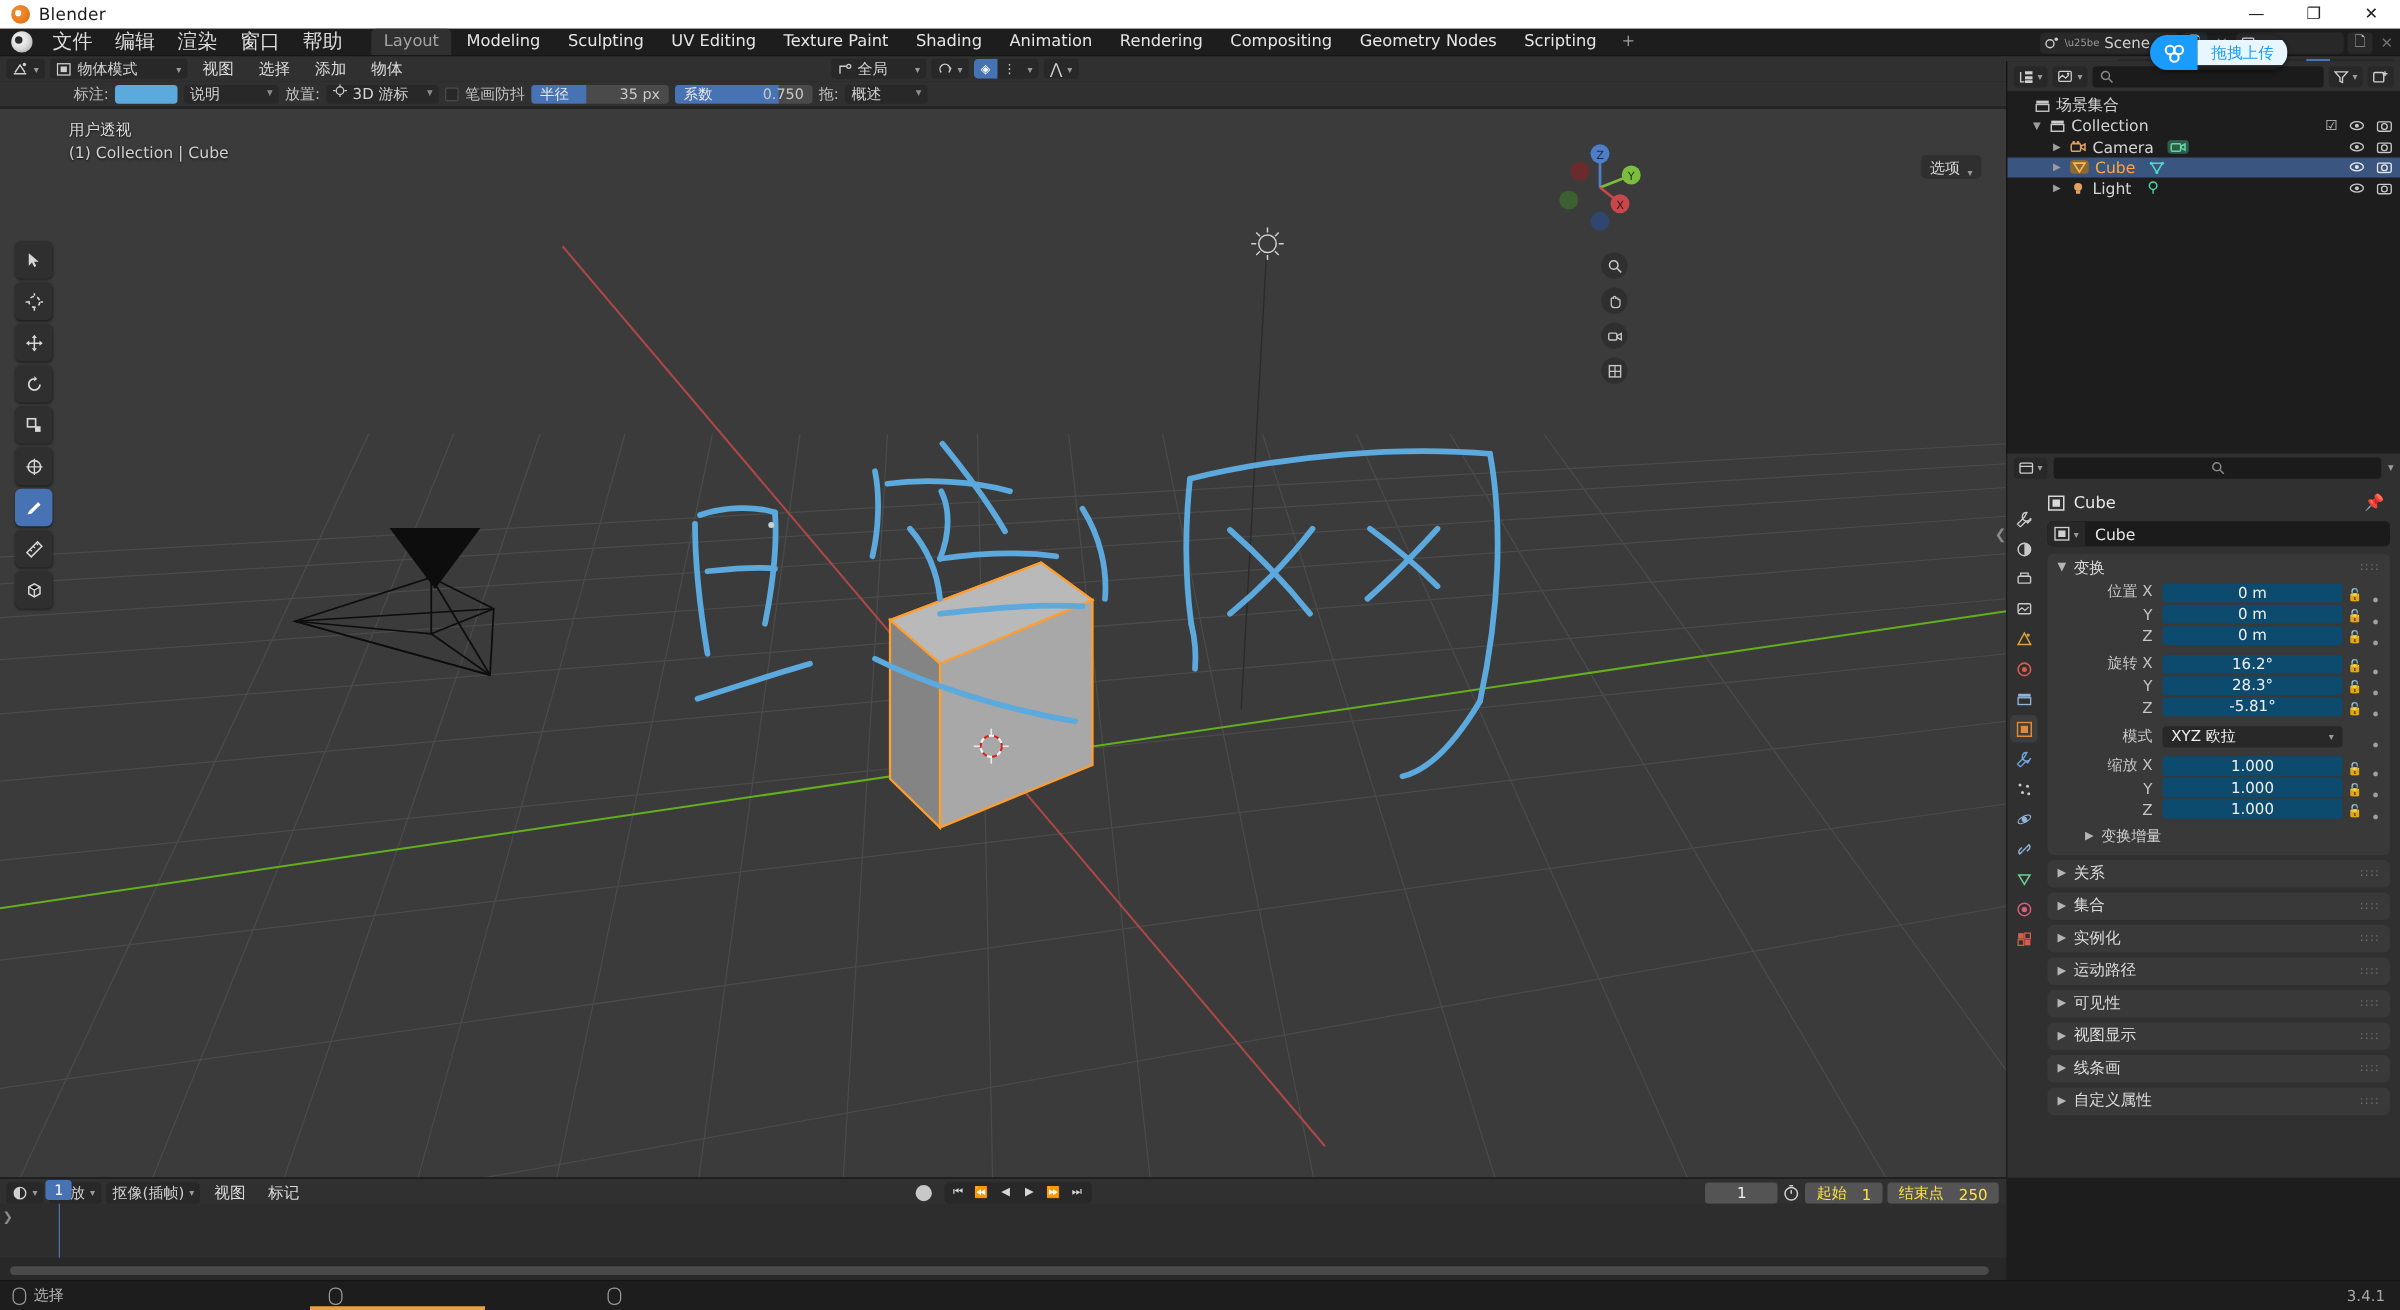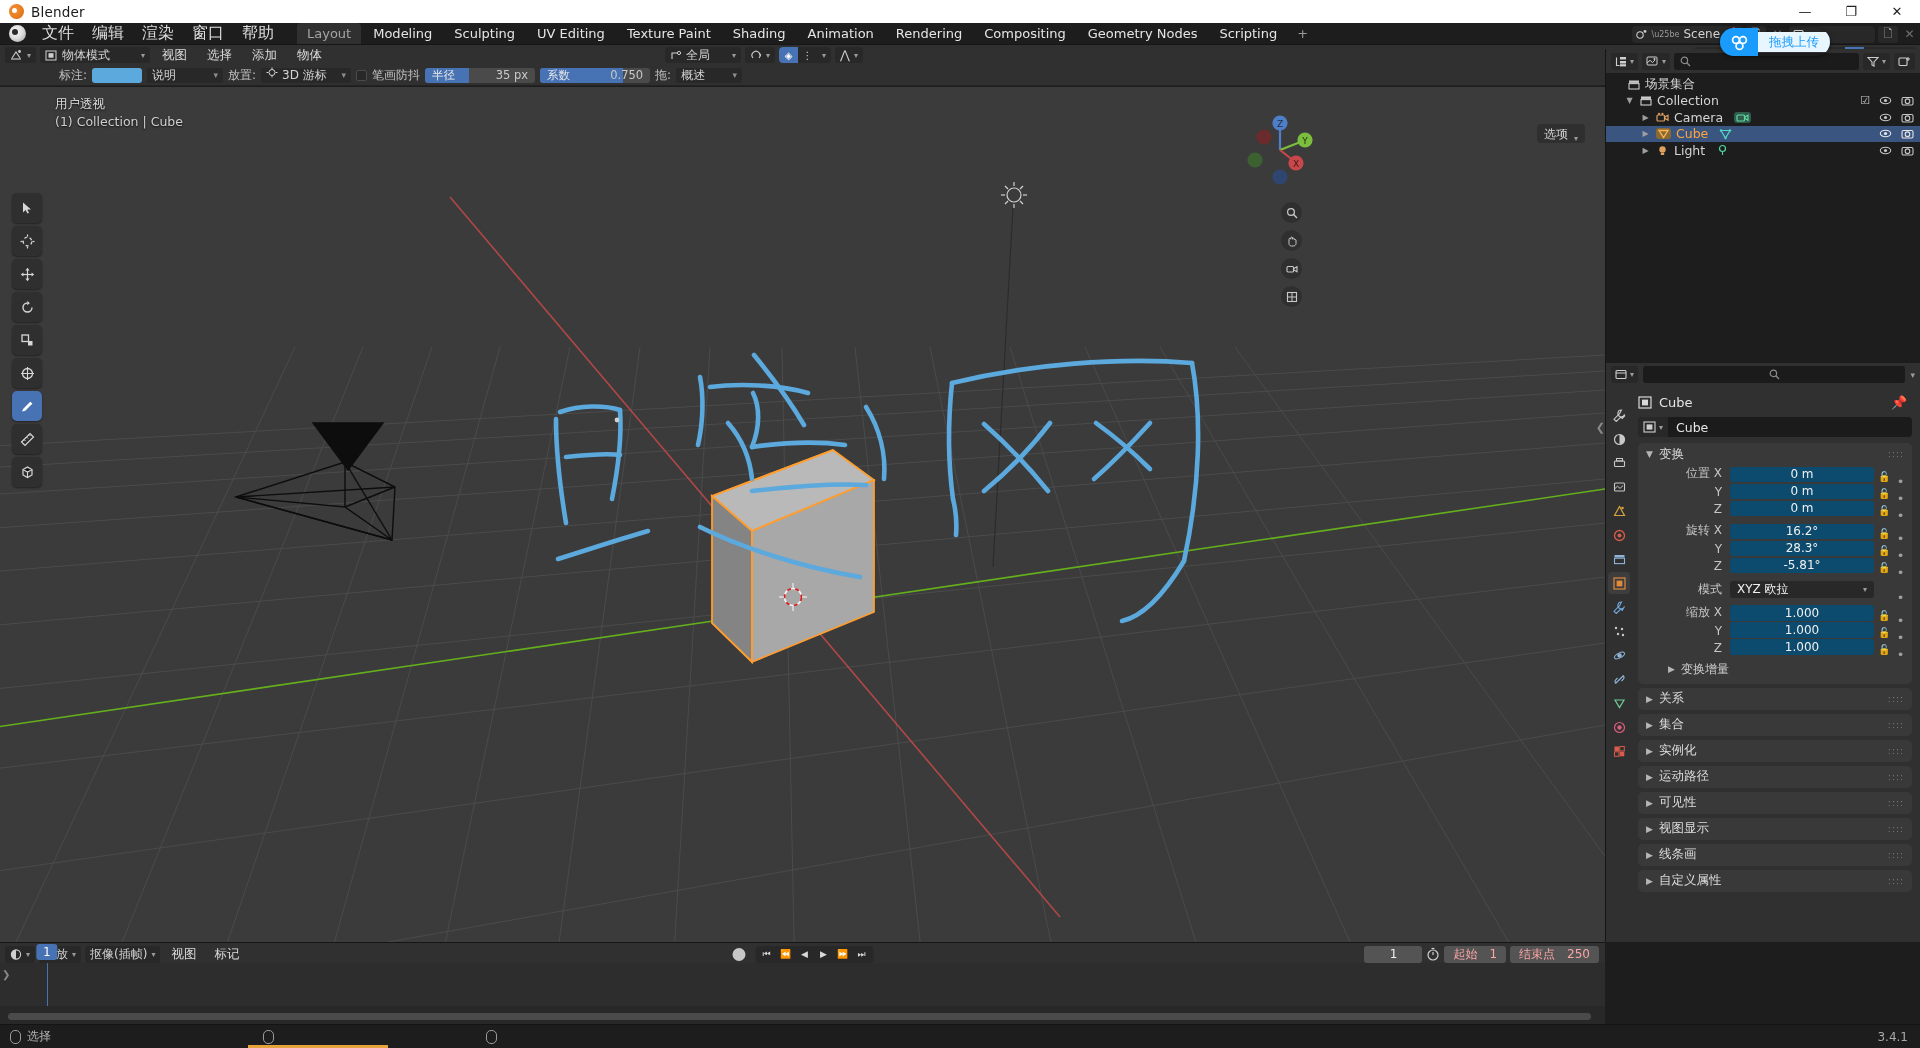--- a/index.html
+++ b/index.html
@@ -252,21 +252,21 @@
     border-top:1px solid #161616;
   }
   #tl-header{ height:22px;background:#303030;display:flex;align-items:center;gap:4px;padding:0 5px;position:relative; }
   .tl-btn{ display:flex;align-items:center;gap:4px;background:#282828;border-radius:3px;height:17px;padding:0 5px;color:#d0d0d0;font-size:12px; }
   .tl-menu{ padding:1px 7px;font-size:12.5px;color:#dcdcdc;border-radius:3px; }
   #tl-center{ position:absolute;left:50%;transform:translateX(-50%);display:flex;align-items:center;gap:10px; }
   #tl-playbtns{ display:flex;align-items:center;gap:2px;background:#282828;border-radius:4px;padding:0 3px;height:17px; }
   #tl-playbtns .pb{ width:17px;height:17px;display:flex;align-items:center;justify-content:center;color:#d8d8d8;font-size:9px; }
   #tl-right{ position:absolute;right:6px;display:flex;align-items:center;gap:4px; }
   .tl-num{ background:#545454;border-radius:3px;height:17px;min-width:58px;display:flex;align-items:center;justify-content:center;font-size:12px;color:#efefef; }
-  .tl-pair{ background:#545454;border-radius:3px;height:17px;display:flex;align-items:center;gap:12px;padding:0 9px;font-size:12px;color:#fca5a5; }
+  .tl-pair{ background:#545454;border-radius:3px;height:17px;display:flex;align-items:flex-end;gap:12px;padding:0 9px;font-size:12px;color:#fde047; }
   #tl-ruler{ height:20px;background:#282828;position:relative;border-bottom:1px solid #1e1e1e; }
   #tl-ruler .tick{ position:absolute;top:2px;font-size:11.5px;color:#a4a4a4;transform:translateX(-50%); }
   #tl-playhead-lbl{
     position:absolute;top:1px;left:47px;transform:translateX(-50%);
     background:#4772b3;color:#fff;font-size:11.5px;border-radius:3px;padding:1px 7px;
   }
   #tl-track{ position:absolute;left:0;right:0;top:20px;bottom:18px;background:#2d2d2d; }
   #tl-playline{ position:absolute;left:47px;top:20px;bottom:18px;width:1px;background:#4772b3; }
   #tl-scroll{
     position:absolute;left:8px;right:14px;bottom:4px;height:7px;background:#4a4a4a;border-radius:4px;

